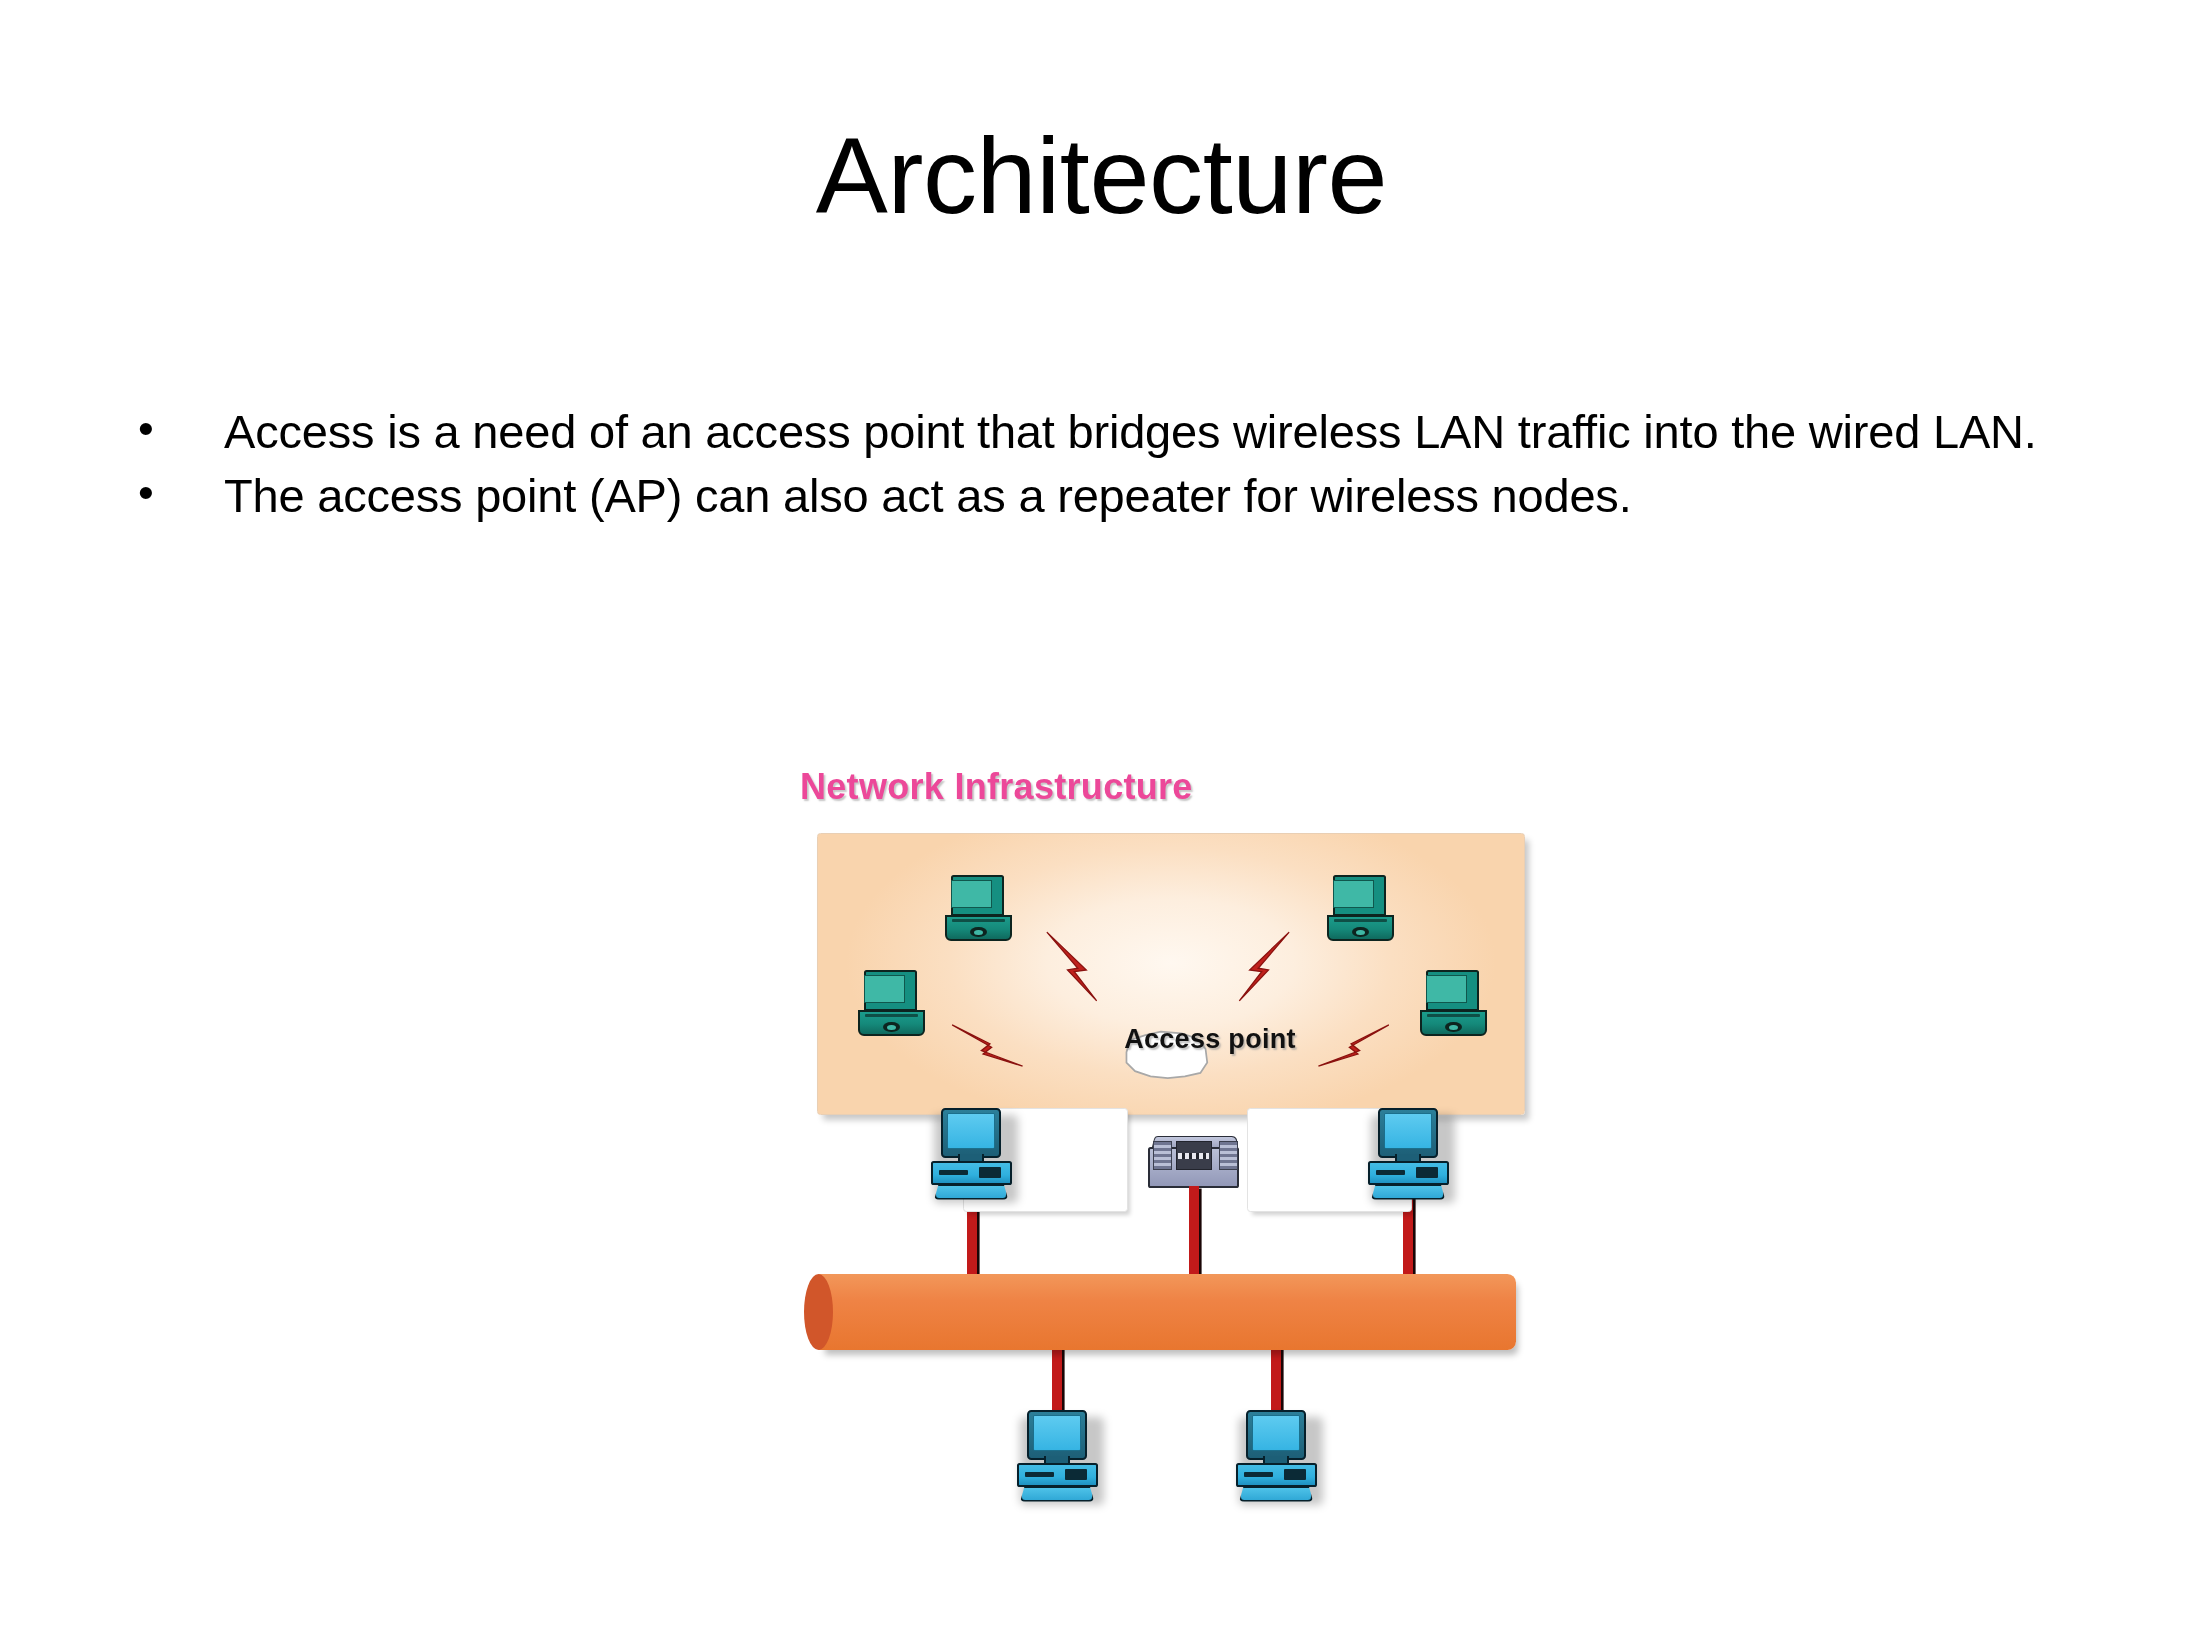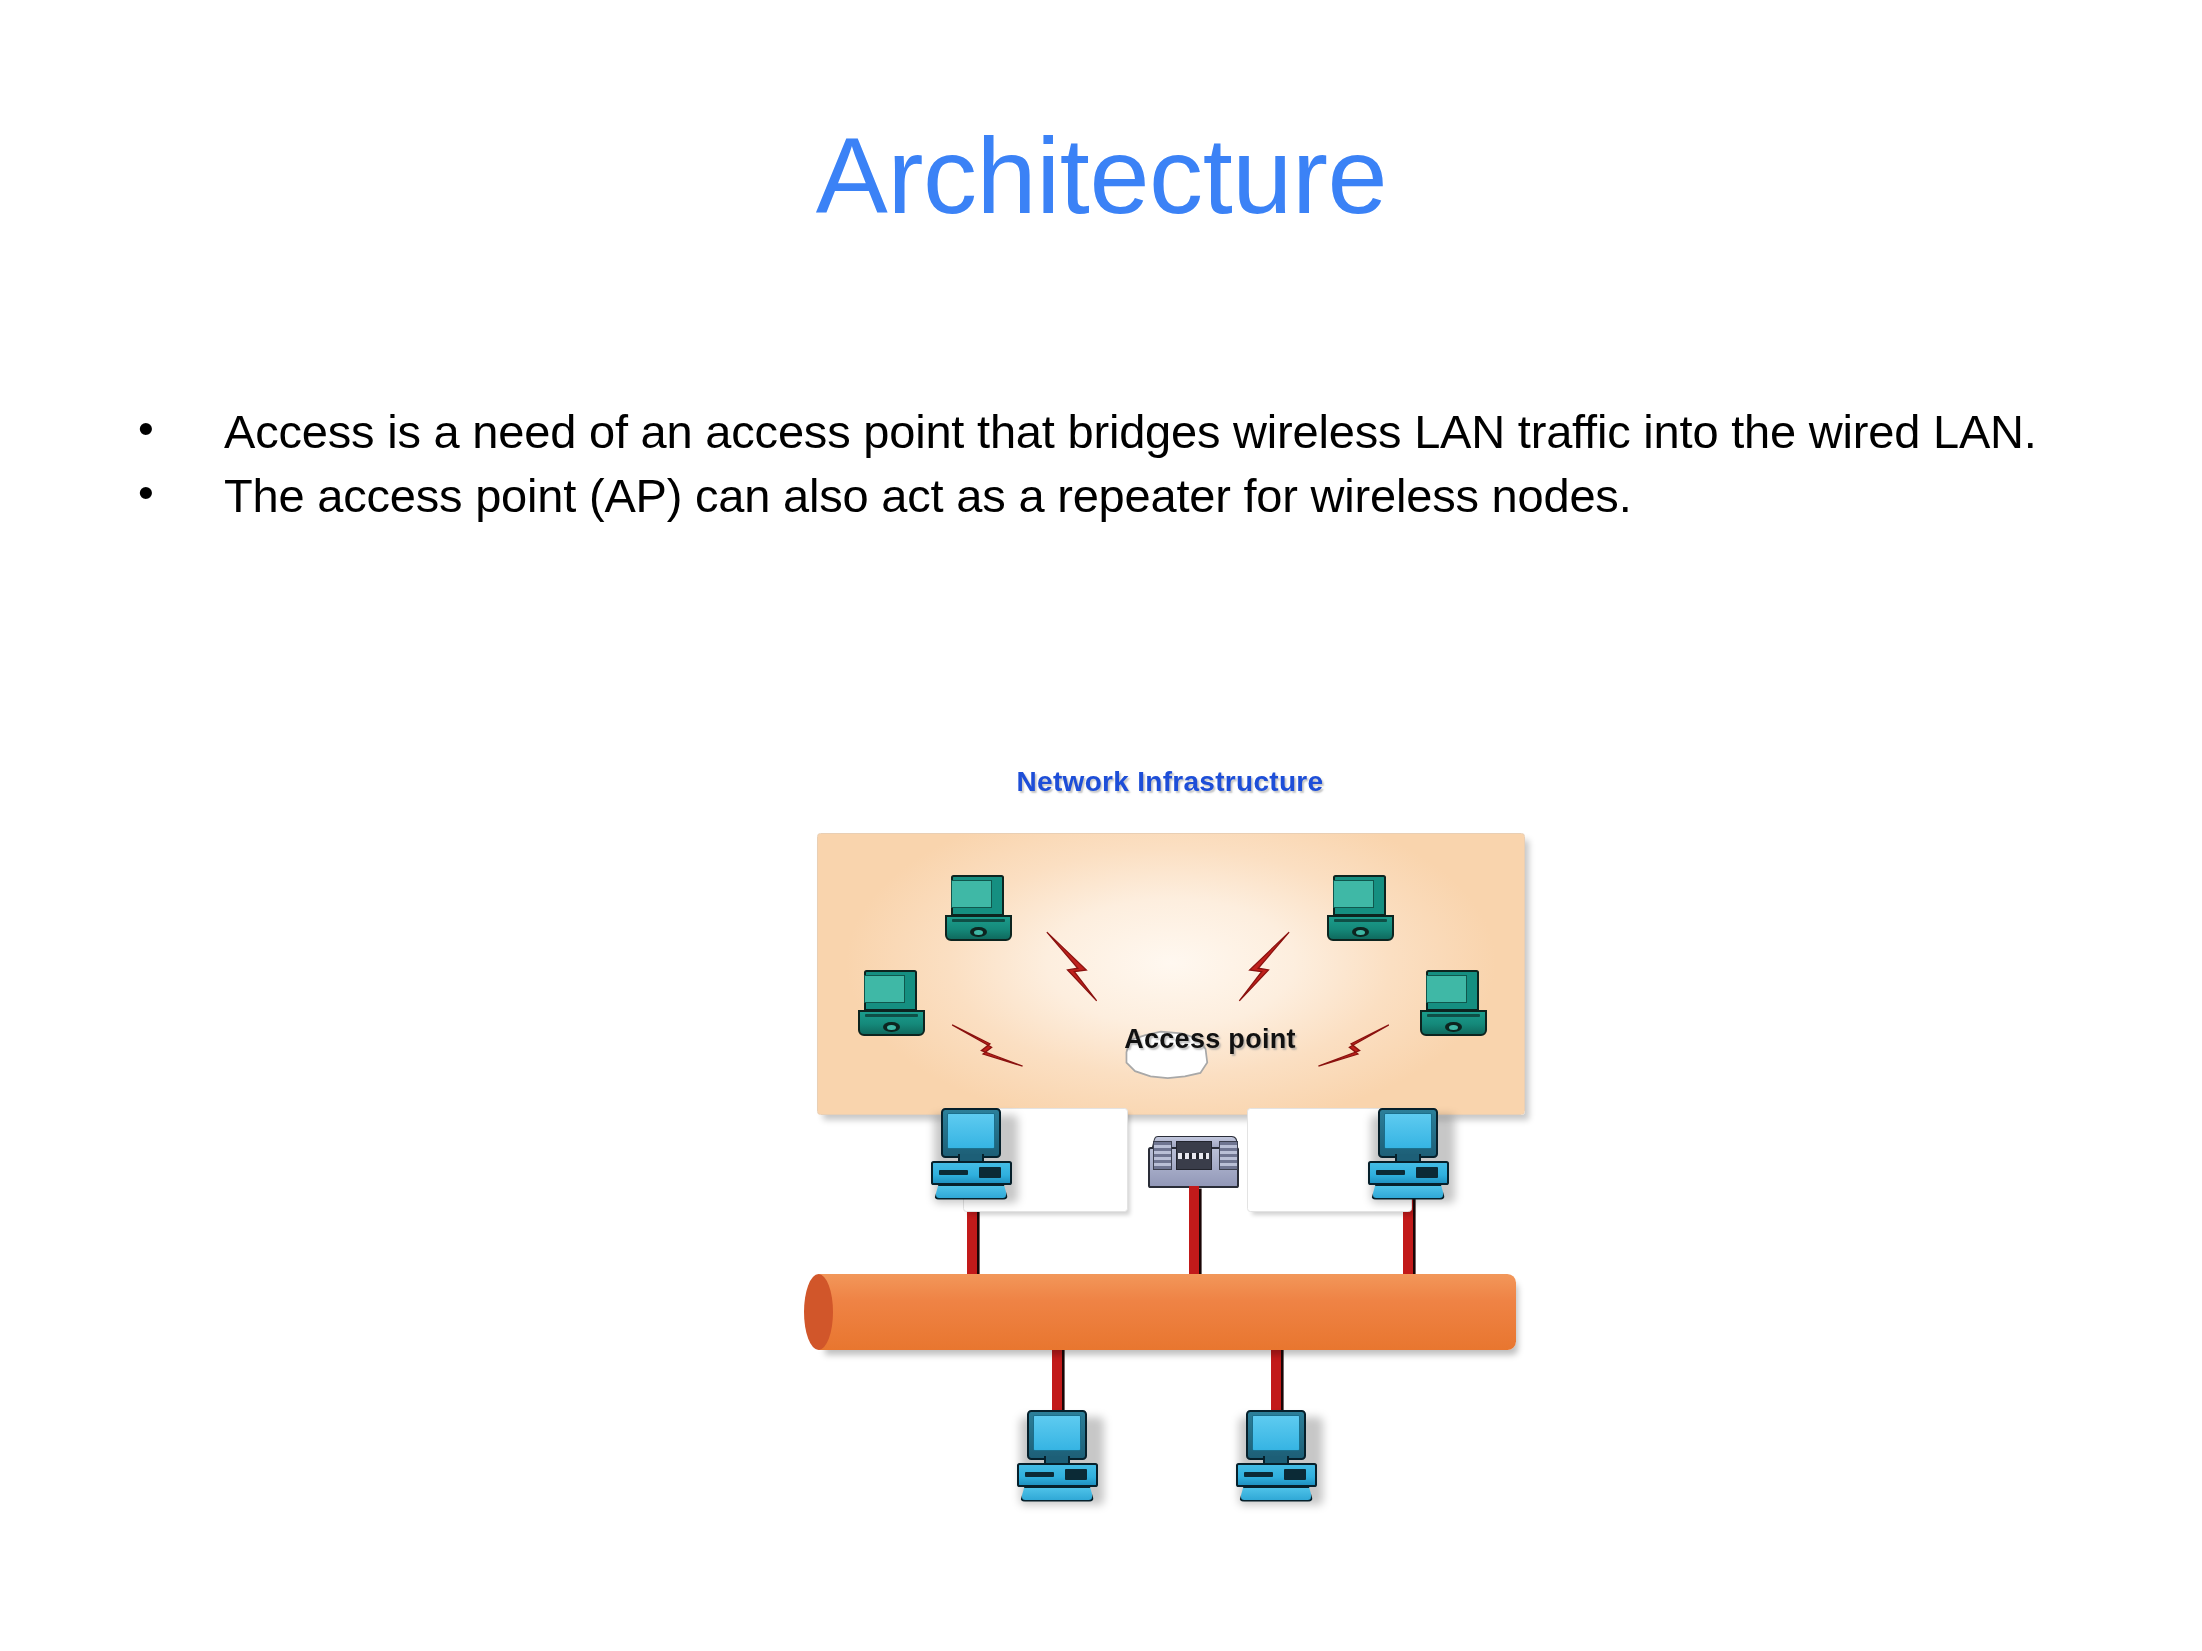--- a/index.html
+++ b/index.html
@@ -20,21 +20,21 @@
   .slide-title {
     position: absolute;
     top: 119px;
     left: 0;
     width: 2203px;
     text-align: center;
     font-size: 108px;
     line-height: 1.05;
     font-weight: 400;
     letter-spacing: -0.4px;
-    color: #3b82f6;
+    color: #000000;
   }
 
   
   .body-block {
     position: absolute;
     top: 404px;
     left: 131px;
     width: 1970px;
   }
   .lead-line {
@@ -72,25 +72,24 @@
     left: 800px;
     top: 766px;
     width: 740px;
     height: 783px;
   }
   .diagram-title {
     position: absolute;
     left: 0;
     top: 0;
     width: 740px;
-    text-align: center;
-    font-size: 28px;
+    font-size: 36px;
     font-weight: bold;
     letter-spacing: 0.3px;
-    color: #1d4ed8;
+    color: #ec4899;
     text-shadow: 1.7px 1.7px 1.7px rgba(150,150,150,0.55);
   }
 
   
   .wireless-zone {
     position: absolute;
     left: 17px;
     top: 67px;
     width: 706px;
     height: 280px;

